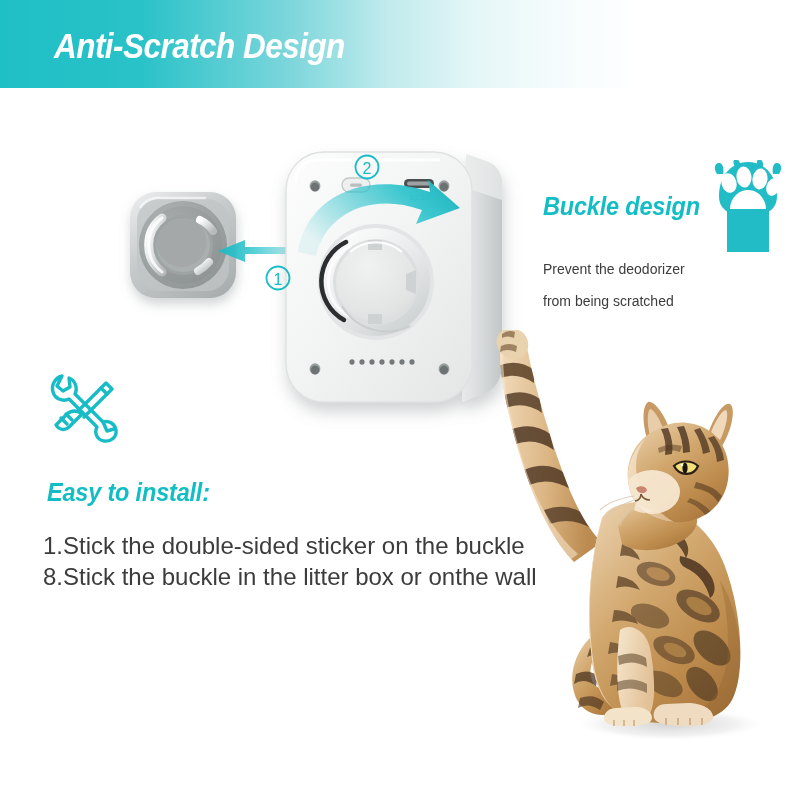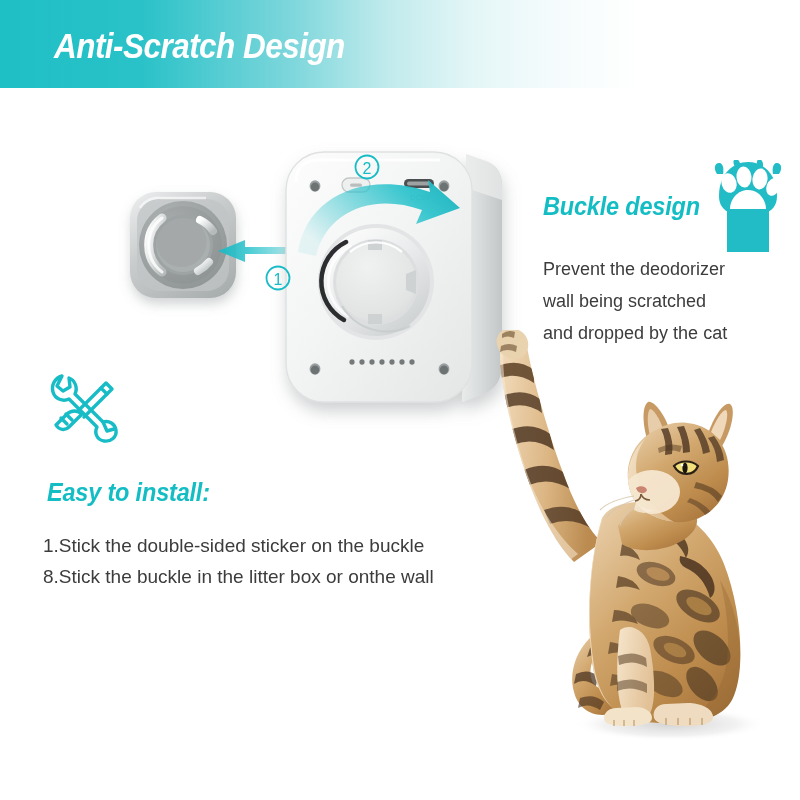--- a/index.html
+++ b/index.html
@@ -67,32 +67,32 @@
     transform-origin: left center;
   }
   #buckle-heading { left: 543px; top: 192px; }
   #install-heading { left: 47px; top: 478px; }
 
   #buckle-body {
     position: absolute;
     left: 543px;
     top: 253px;
     width: 252px;
-    font-size: 18px;
+    font-size: 14px;
     line-height: 32px;
     color: #3c3c3c;
   }
   #buckle-body .ln { display: block; white-space: nowrap; }
 
   #install-steps {
     position: absolute;
     left: 43px;
     top: 530px;
     width: 470px;
-    font-size: 19px;
+    font-size: 24px;
     line-height: 31px;
     color: #3c3c3c;
   }
   #install-steps .step { display: block; white-space: nowrap; }
 
   
   #paw-icon {
     position: absolute;
     left: 711px;
     top: 160px;
@@ -547,22 +547,21 @@
       </g>
 
       <path d="M 166 172 q 8 8 18 8 q -10 6 -20 0 Z" fill="#f7ecd9" opacity="0.8"></path>
     </g>
   </svg>
 
   <div class="heading-teal" id="buckle-heading">Buckle design</div>
 
   <div id="buckle-body">
     <span class="ln">Prevent the deodorizer</span>
-    <span class="ln">wall being scratched</span>
-    <span class="ln">and dropped by the cat</span>
+    <span class="ln">from being scratched</span>
   </div>
 
   <div class="heading-teal" id="install-heading">Easy to install:</div>
 
   <div id="install-steps">
     <span class="step">1.Stick the double-sided sticker on the buckle</span>
     <span class="step">8.Stick the buckle in the litter box or onthe wall</span>
   </div>
 
 </div>

